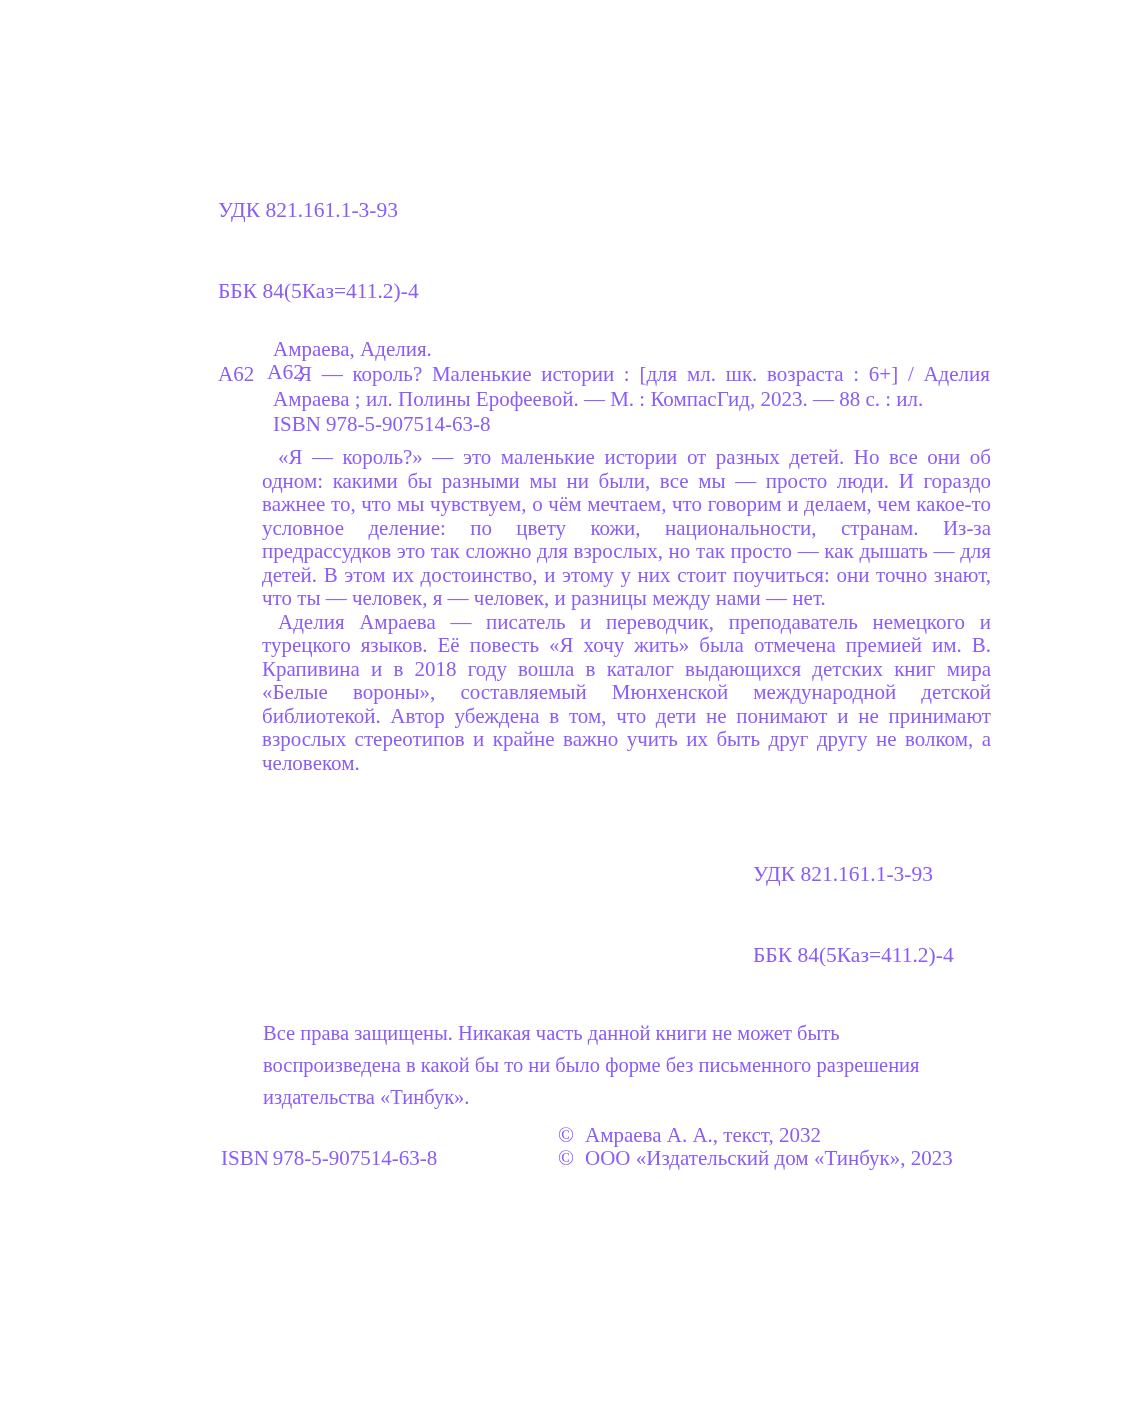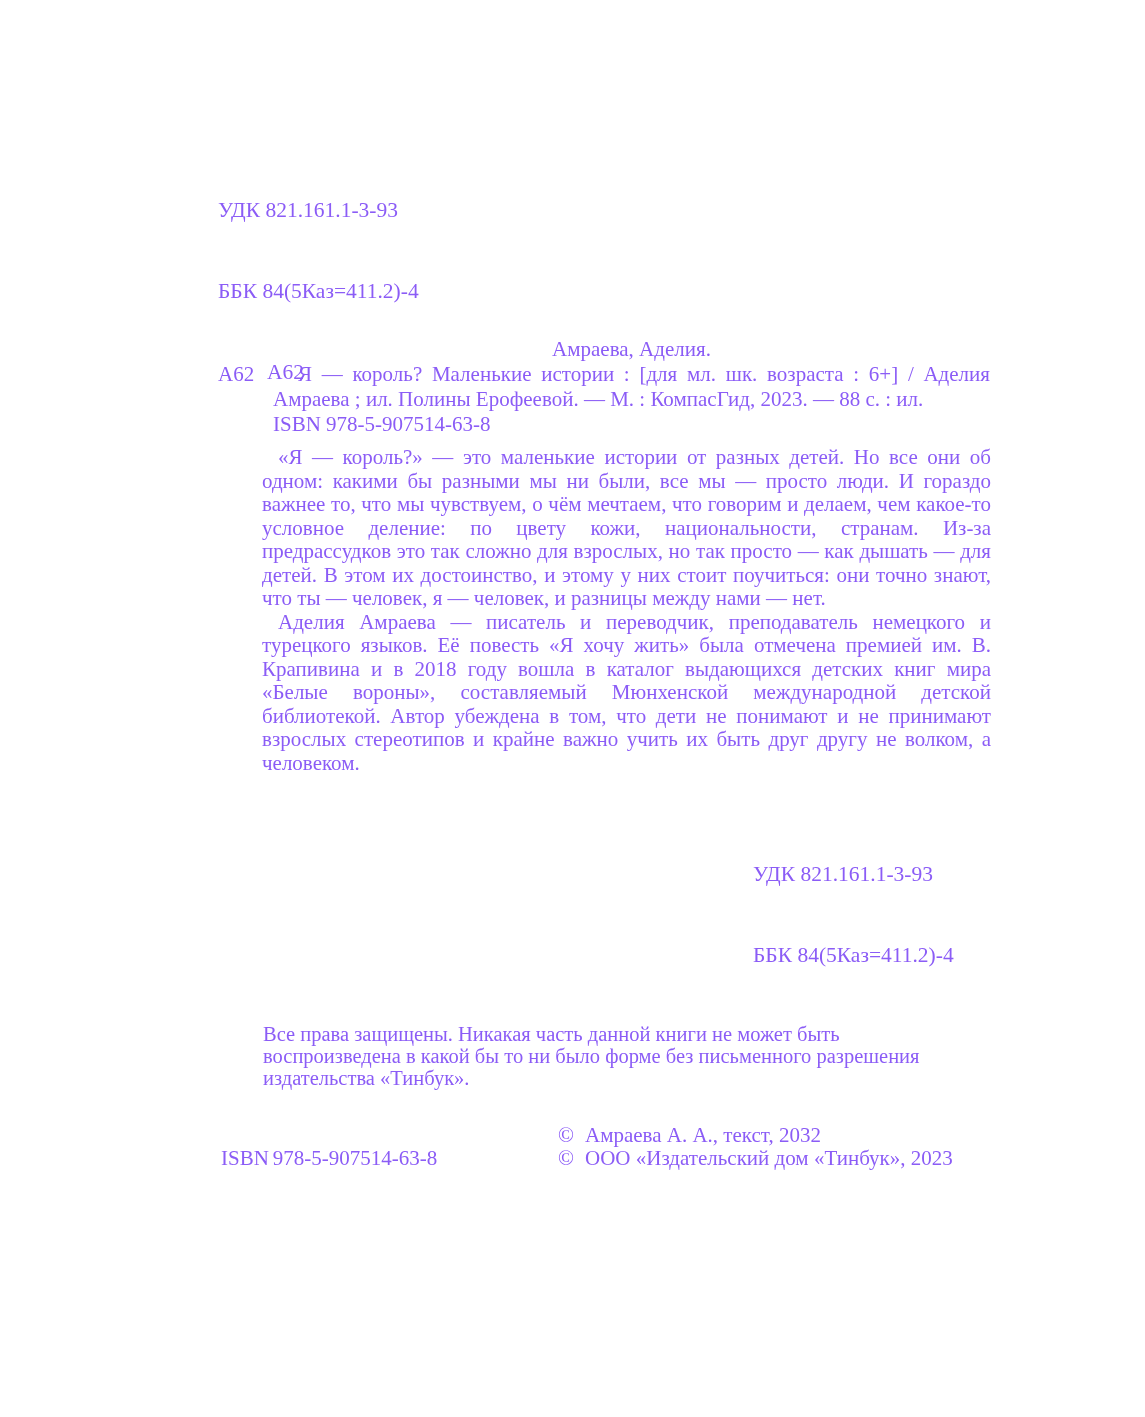--- a/index.html
+++ b/index.html
@@ -34,21 +34,20 @@
   .catalog {
     position: absolute;
     left: 218px;
     top: 337px;
     width: 772px;
     font-size: 21px;
     line-height: 25px;
   }
   .catalog-heading {
     padding-left: 55px;
-    text-align: center;
   }
   .catalog-body {
     position: relative;
     margin-left: 55px;
   }
   .entry-code {
     position: absolute;
     left: -55px;
     top: 0;
   }
@@ -87,22 +86,21 @@
     white-space: pre;
   }
 
   
   .rights {
     position: absolute;
     left: 263px;
     top: 1017px;
     width: 714px;
     font-size: 20.5px;
-    line-height: 22px;
-    margin-top: 6px;
+    line-height: 32px;
   }
 
   
   .imprint-isbn {
     position: absolute;
     left: 221px;
     top: 1146px;
     font-size: 21px;
     display: flex;
     gap: 4px;

